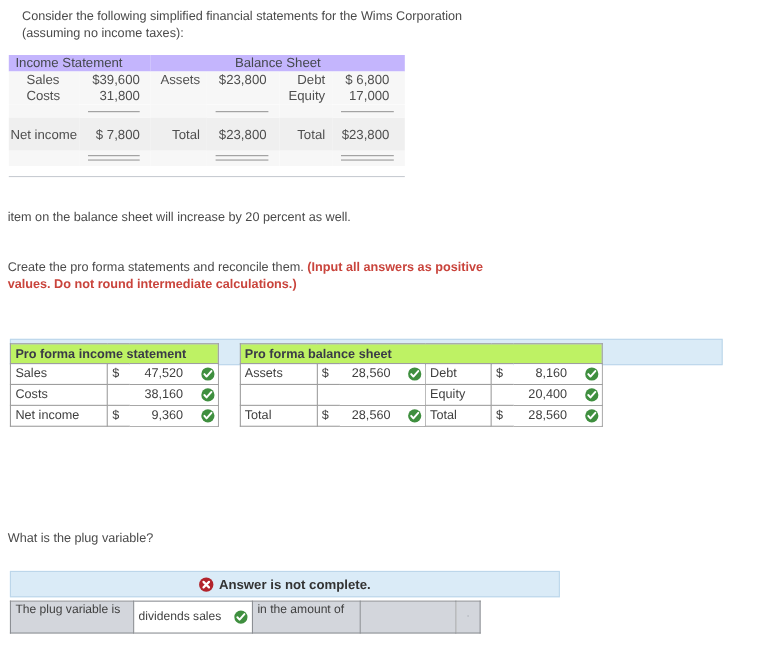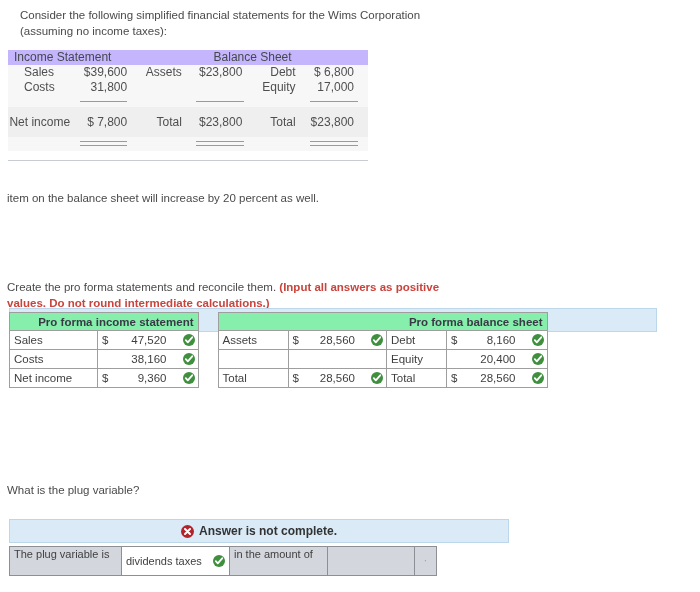--- a/index.html
+++ b/index.html
@@ -104,21 +104,21 @@
   .prose {
     position: absolute;
     font-size: 11.5px;
     line-height: 16px;
     color: #4a4a4a;
     width: 505px;
     left: 7px;
   }
   .prose.p1 { top: 190px; text-align: justify; }
   .prose.p1 .last { text-align: left; }
-  .prose.p2 { top: 235px; margin-top: 44px; }
+  .prose.p2 { top: 235px; }
   .bold-red { color: #c9443c; font-weight: bold; }
 
   
   .banner {
     position: absolute;
     background: #daebf7;
     border: 1px solid #bcd6ea;
     box-sizing: border-box;
     font-size: 12px;
     font-weight: bold;
@@ -153,22 +153,22 @@
   .ans td {
     border: 1px solid #9e9e9e;
     height: 18px;
     background: #ffffff;
     padding: 0 4px;
     vertical-align: middle;
     white-space: nowrap;
     overflow: hidden;
   }
   .ans td.head {
-    background: #86efac;
-    text-align: right;
+    background: #bef264;
+    text-align: left;
     font-weight: bold;
     color: #3a3a47;
     height: 17px;
   }
   .ans td.lbl { text-align: left; }
   .ans td.dol { text-align: left; padding-left: 4px; width: 12px; border-right: none; }
   .ans td.val {
     text-align: right;
     border-left: none;
     padding-right: 3px;
@@ -457,21 +457,21 @@
       <col style="width:108px">
       <col style="width:98px">
       <col style="width:87px">
       <col style="width:22px">
   </colgroup>
   <tbody>
       <tr>
     <td>The plug variable is</td>
     <td class="white">
       <span class="selwrap">
-        <span>dividends taxes</span>
+        <span>dividends sales</span>
         <span class="tick">
           <svg width="12" height="12" viewBox="0 0 12 12" aria-hidden="true">
             <path d="M2.8 6.1 L4.8 8.3 L9.2 3.3" stroke="#ffffff" stroke-width="1.8" fill="none" stroke-linecap="round" stroke-linejoin="round"></path>
           </svg>
         </span>
       </span>
     </td>
     <td>in the amount of</td>
     <td></td>
     <td class="tiny">·</td>

